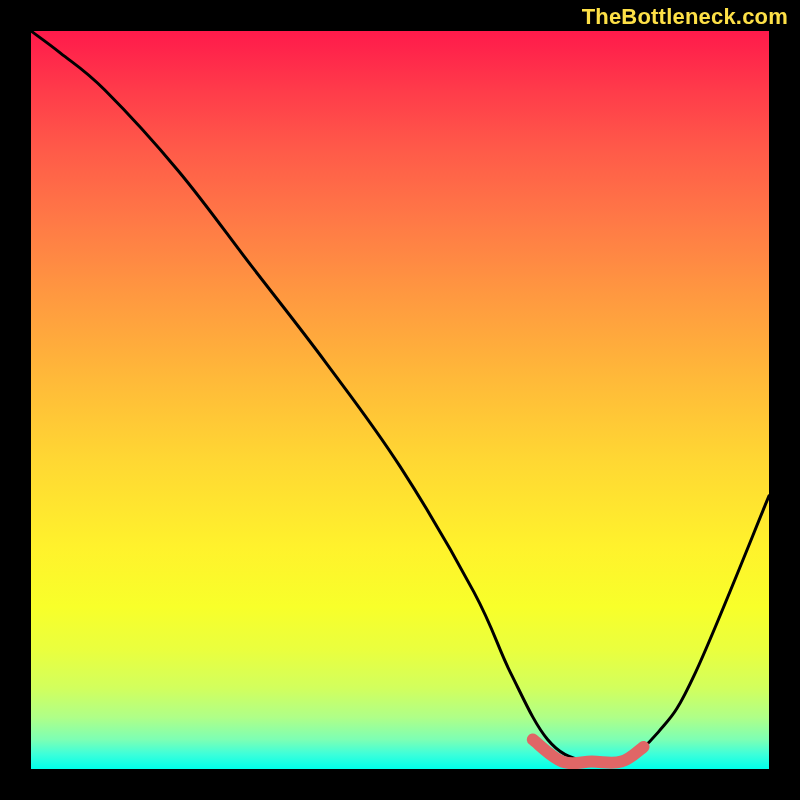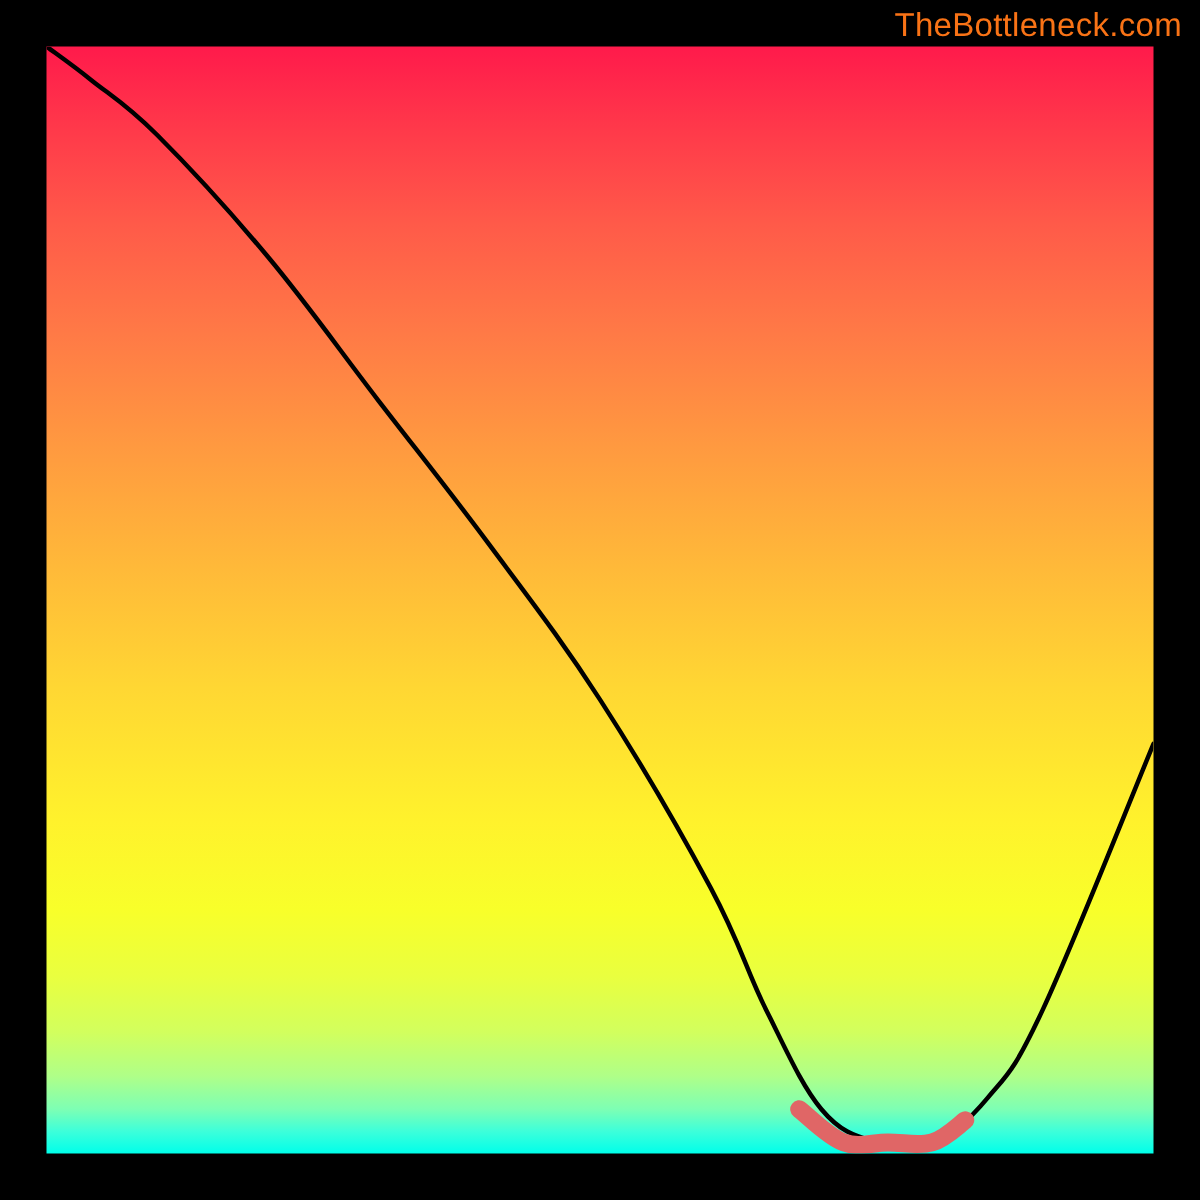--- a/index.html
+++ b/index.html
@@ -14,23 +14,23 @@
   .frame {
     position: relative;
     width: 800px;
     height: 800px;
     background: #000;
   }
   .watermark {
     position: absolute;
     top: 4px;
     right: 12px;
-    color: #f97316;
+    color: #fde047;
     font-size: 22px;
-    font-weight: 400;
+    font-weight: 700;
     letter-spacing: 0.2px;
     z-index: 20;
   }
   .plot-area {
     position: absolute;
     left: 31px;
     top: 31px;
     width: 738px;
     height: 738px;
     overflow: hidden;

